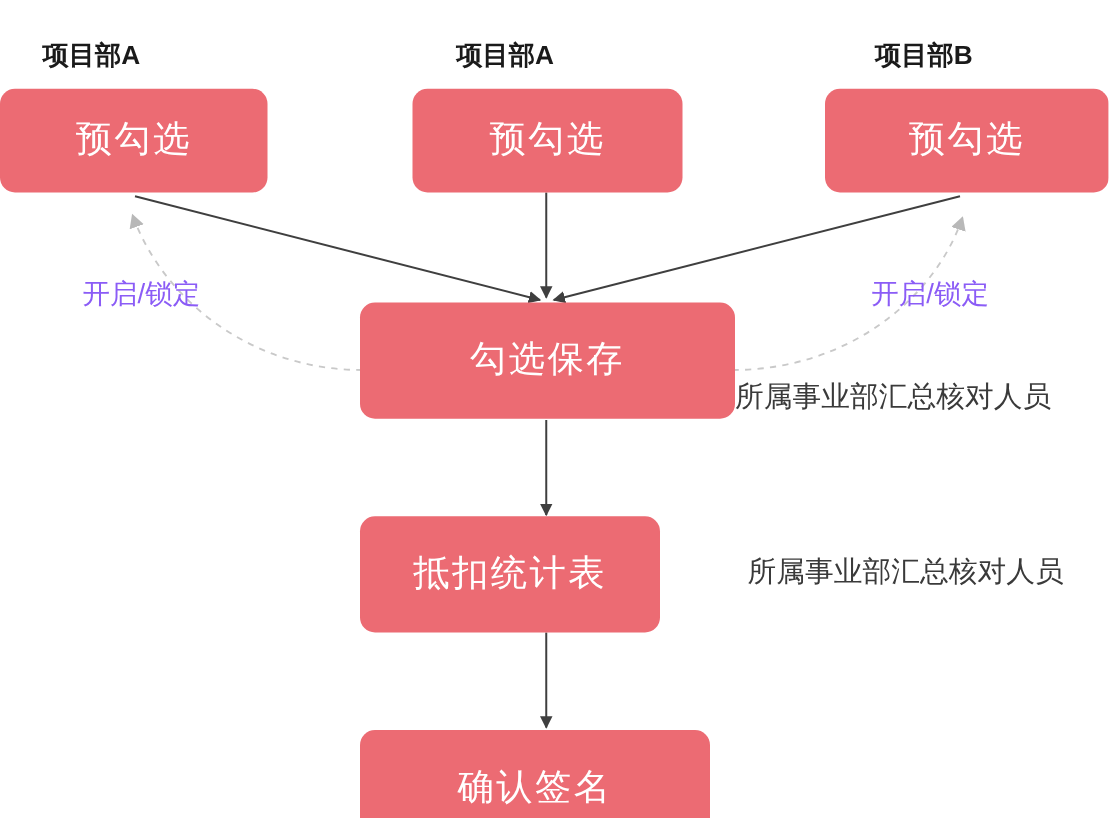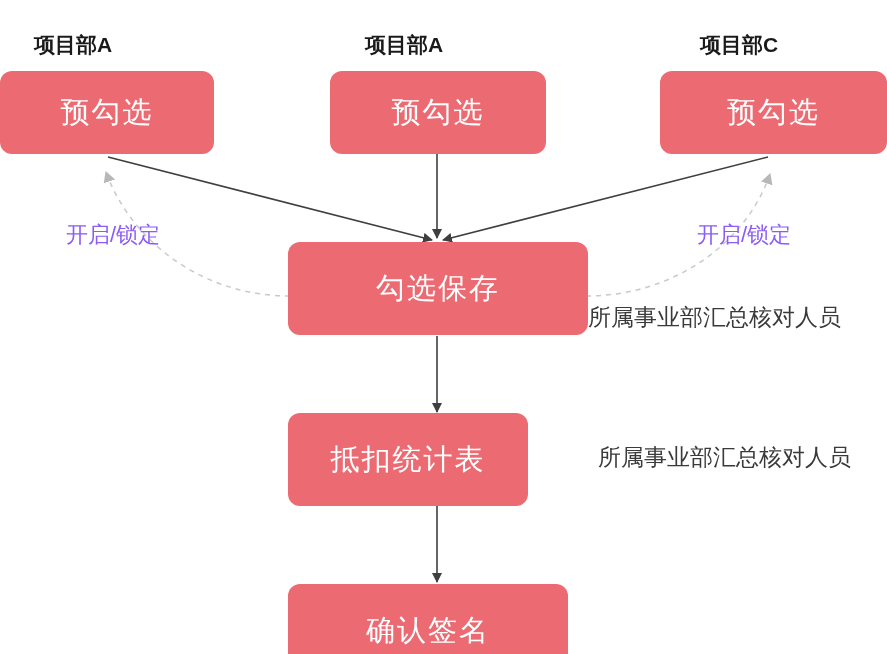--- a/index.html
+++ b/index.html
@@ -91,21 +91,21 @@
 
     <path d="M586,272 C678,272 748,215 770,150" stroke="#c9c9c9" stroke-width="1.5" fill="none" stroke-dasharray="5,5" marker-end="url(#dash-arrow)"></path>
 
     <path d="M437,312 L437,388" stroke="#3f3f3f" stroke-width="1.6" fill="none" marker-end="url(#solid-arrow)"></path>
 
     <path d="M437,482 L437,558" stroke="#3f3f3f" stroke-width="1.6" fill="none" marker-end="url(#solid-arrow)"></path>
   </svg>
 
   <div class="dept-title" style="left:34px; top:10px;">项目部A</div>
   <div class="dept-title" style="left:365px; top:10px;">项目部A</div>
-  <div class="dept-title" style="left:700px; top:10px;">项目部C</div>
+  <div class="dept-title" style="left:700px; top:10px;">项目部B</div>
 
   <div class="node-box" style="left:0px; top:47px; width:214px; height:83px;">
     <span class="node-label">预勾选</span>
   </div>
   <div class="node-box" style="left:330px; top:47px; width:216px; height:83px;">
     <span class="node-label">预勾选</span>
   </div>
   <div class="node-box" style="left:660px; top:47px; width:227px; height:83px;">
     <span class="node-label">预勾选</span>
   </div>

